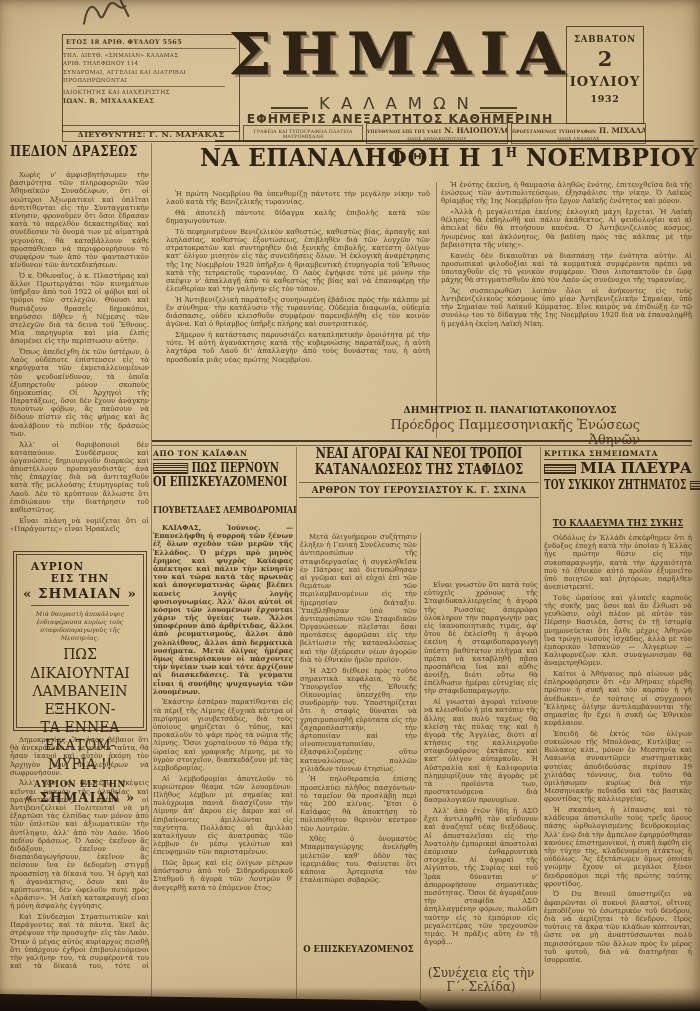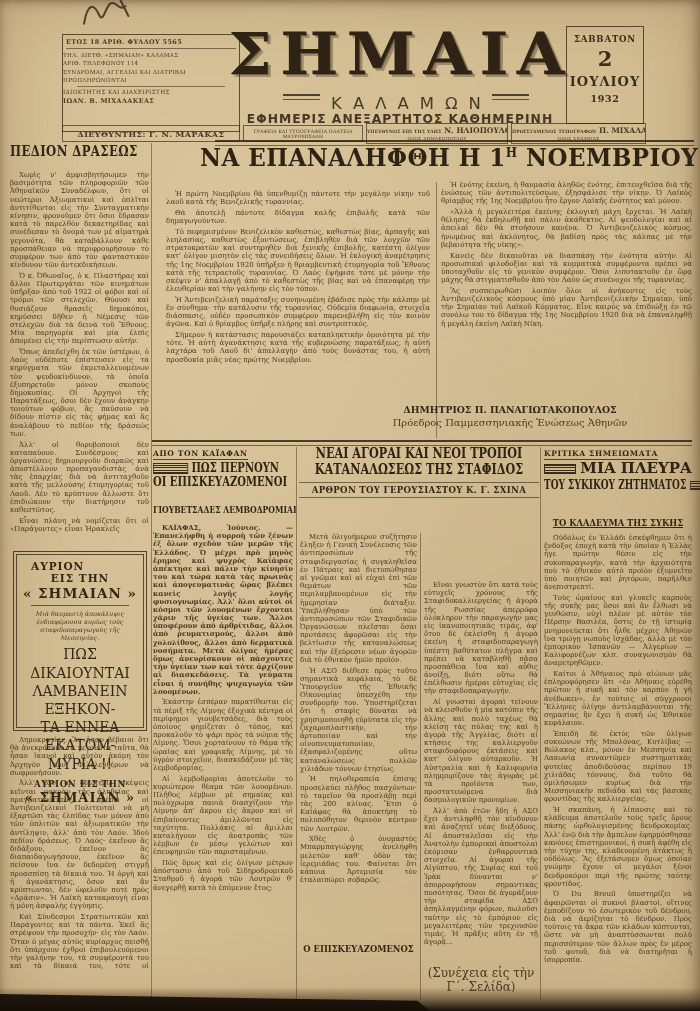--- a/index.html
+++ b/index.html
@@ -22,21 +22,21 @@
             text-align:left;color:rgba(62,44,25,.9);}
   .ib-r1{font-size:6.4px;font-weight:bold;letter-spacing:.4px;padding:3px 0 2px;border-bottom:1px solid rgba(62,44,25,.6);margin:0 3px;}
   .ib-r{font-size:5.6px;letter-spacing:.3px;padding-top:2.5px;}
   .ib-sep{height:0;border-bottom:1px solid rgba(62,44,25,.55);margin:2.5px 14px 0;}
   .ib-owner1{font-size:5.8px;padding-top:2.5px;letter-spacing:.3px;}
   .ib-owner2{font-size:6.4px;font-weight:bold;letter-spacing:.4px;padding-top:1.5px;}
   .mast-title{position:absolute;left:238px;top:18px;width:324px;text-align:center;
       font-weight:bold;font-size:58px;line-height:72px;letter-spacing:8px;color:#2e2314;
       transform:scaleX(1.06);transform-origin:center;
       text-shadow:3px 3px 0 rgba(58,42,24,.34), 1px 1px 0 rgba(58,42,24,.5);}
-  .kalamon-row{position:absolute;left:244px;top:94px;width:324px;display:flex;align-items:flex-start;justify-content:center;}
+  .kalamon-row{position:absolute;left:232px;top:94px;width:324px;display:flex;align-items:flex-end;justify-content:center;}
   .dash{width:37px;height:3px;border-top:2.4px solid rgba(58,42,24,.85);border-bottom:1.6px solid rgba(58,42,24,.75);}
   .kalamon{font-family:"DejaVu Sans",sans-serif;font-size:16.5px;letter-spacing:11px;color:rgba(55,40,22,.88);white-space:nowrap;text-indent:11px;}
   .tagline{position:absolute;left:240px;top:112px;width:320px;text-align:center;
       font-family:"DejaVu Sans",sans-serif;font-weight:bold;font-size:12.3px;letter-spacing:1px;color:rgba(55,40,22,.9);white-space:nowrap;}
   .date-box{position:absolute;left:566px;top:26px;width:76px;height:96px;border:1.4px solid rgba(62,44,25,.8);
       text-align:center;color:rgba(52,37,20,.95);}
   .db-weekday{font-size:8.6px;font-weight:bold;letter-spacing:.8px;padding-top:7px;}
   .db-day{font-size:21px;font-weight:bold;line-height:24px;padding-top:3px;}
   .db-month{font-size:13px;font-weight:bold;letter-spacing:1px;padding-top:3px;}
   .db-year{font-size:9.5px;font-weight:bold;letter-spacing:.6px;padding-top:4px;}
@@ -56,21 +56,21 @@
   .col{position:absolute;font-size:7px;line-height:1.17;text-align:justify;overflow:hidden;color:rgba(62,44,25,.92);}
   .col p{margin:0 0 2.5px;text-indent:9px;}
   .dateline{font-weight:bold;}
   
   .pedion-title{position:absolute;left:10px;top:142px;width:180px;font-weight:bold;font-size:15px;
       letter-spacing:.5px;color:#322716;transform:scaleX(.78);transform-origin:left;white-space:nowrap;}
   .lead-head{position:absolute;left:200px;top:143px;width:520px;transform:scaleX(.92);transform-origin:left;
       text-align:center;font-weight:bold;font-size:25px;color:#2f2414;white-space:nowrap;letter-spacing:.5px;}
   .lead-head sup{font-size:13px;vertical-align:9px;}
   .sig-name{position:absolute;text-align:center;font-weight:bold;font-size:9.3px;color:#33271ا6;color:#332716;}
-  .sig-role{position:absolute;text-align:center;font-size:10px;color:rgba(62,44,25,.9);}
+  .sig-role{position:absolute;text-align:right;font-size:13px;color:rgba(62,44,25,.9);}
   .kicker{position:absolute;font-weight:bold;font-size:7.6px;letter-spacing:.6px;color:#33271 6;color:#332716;}
   .kicker span{border-bottom:1px solid rgba(50,36,20,.8);padding-bottom:1px;}
   .head-c1{position:absolute;left:153px;top:461px;width:178px;transform:scaleX(.8);transform-origin:left;
       font-weight:bold;font-size:12.5px;line-height:1.15;color:#2f2414;white-space:nowrap;}
   .head-staphis{position:absolute;left:299px;top:446px;width:300px;transform:scaleX(.8);transform-origin:left;
       text-align:center;font-weight:bold;font-size:14px;line-height:1.12;color:#2f2414;white-space:nowrap;}
   .sub-staphis{position:absolute;left:299px;top:482px;width:240px;text-align:center;font-weight:bold;font-size:8.6px;
       letter-spacing:.3px;color:#332716;border-top:1px solid rgba(50,36,20,.6);border-bottom:1px solid rgba(50,36,20,.6);
       padding:2px 0;}
   .head-syk1{position:absolute;left:544px;top:459px;width:148px;text-align:center;font-weight:bold;font-size:15px;color:#2f2414;white-space:nowrap;}
@@ -186,21 +186,21 @@
     <p>Δημοκρατίας. Ἂν ἦσαν βέβαιοι ὅτι θὰ ἀνεκράτουν τὰ γεγονότα ταῦτα, θὰ ἦσαν ἱκανοὶ καὶ αὐτὸν ἀκόμη τὸν Ἀρχηγὸν τῶν Φιλελευθέρων νὰ σωφρονήσουν.</p>
     <p>Ἀλλ' ἐὰν αἱ ἀνωτέρω σκέψεις κεῖνται μακρὰν τῆς ἀληθείας καὶ πραγματικότητος, πρέπει οἱ Ἀντιβενιζελικοὶ Πολιτευταὶ νὰ μὴ ἐξαρτῶσι τὰς ἐλπίδας των μόνον ἀπὸ τῶν ὁπλιτῶν καὶ ἀξιωματικῶν τὴν ἀντίληψιν, ἀλλ' ἀπὸ τὸν Λαόν. Ἰδοὺ πεδίον δράσεως. Ὁ Λαός· ἐκεῖνον ἂς διδάξουν, ἐκεῖνον ἂς διαπαιδαγωγήσουν, ἐκεῖνον ἂς πείσουν ἵνα ἐν δεδομένῃ στιγμῇ προασπίσῃ τὰ δίκαιά του. Ἡ ὀργὴ καὶ ἡ ἀγανάκτησις, ὅσον καὶ ἂν κρύπτωνται, δὲν ὠφελοῦν ποτὲ πρὸς «Δράσιν». Ἡ Λαϊκὴ κατακραυγὴ εἶναι ἡ μόνη ἀσφαλὴς ἐγγύησις.</p>
     <p>Καὶ Σύνδεσμοι Στρατιωτικῶν καὶ Παράγοντες καὶ τὰ πάντα. Ἐκεῖ ἂς στρέψουν τὴν προσοχήν· εἰς τὸν Λαόν. Ὅταν ὁ μέγας αὐτὸς κυρίαρχος πεισθῇ ὅτι ὑπάρχουν ἐχθροὶ ἐπιβουλευόμενοι τὴν γαλήνην του, τὰ συμφέροντά του καὶ τὰ δίκαιά του, τότε οἱ Στρατιωτικοὶ Σύνδεσμοι θὰ παραδοθοῦν εἰς τὰ δικαστήρια. Ἂς ἀφήσουν λοιπὸν τὰς κενολόγους φιλολογίας οἱ πολιτικοὶ καὶ ἂς φροντίσουν νὰ διαφωτίσουν τὸν Λαόν.</p>
   </div>
 
   <div class="lead-head"><span>ΝΑ ΕΠΑΝΑΛΗΦΘΗ Η 1</span><sup>Η</sup><span> ΝΟΕΜΒΡΙΟΥ</span></div>
   <div class="col" style="left:166px;top:190px;width:264px;height:222px;">
     <p>Ἡ πρώτη Νοεμβρίου θὰ ὑπενθυμίζῃ πάντοτε τὴν μεγάλην νίκην τοῦ λαοῦ κατὰ τῆς Βενιζελικῆς τυραννίας.</p>
     <p>Θὰ ἀποτελῇ πάντοτε δίδαγμα καλῆς ἐπιβολῆς κατὰ τῶν δημαγωγούντων.</p>
     <p>Τὸ πεφημισμένον Βενιζελικὸν καθεστώς, καθεστὼς βίας, ἁρπαγῆς καὶ λεηλασίας, καθεστὼς ἐξοντώσεως, ἐπιβληθὲν διὰ τῶν λογχῶν τῶν στρατοκρατῶν καὶ συντηρηθὲν διὰ ξενικῆς ἐπιβολῆς, κατέστη ὀλίγον κατ' ὀλίγον μισητὸν εἰς τὰς συνειδήσεις ὅλων. Ἡ ἐκλογικὴ ἀναμέτρησις τῆς 1ης Νοεμβρίου 1920 ὑπῆρξεν ἡ θριαμβευτικὴ ἐτυμηγορία τοῦ Ἔθνους κατὰ τῆς τετραετοῦς τυραννίας. Ὁ Λαὸς ἐψήφισε τότε μὲ μόνην τὴν σκέψιν ν' ἀπαλλαγῇ ἀπὸ τὸ καθεστὼς τῆς βίας καὶ νὰ ἐπαναφέρῃ τὴν ἐλευθερίαν καὶ τὴν γαλήνην εἰς τὸν τόπον.</p>
-    <p>Ἡ Ἀντιβενιζελικὴ παράταξις συνηνωμένη ἐβάδισε πρὸς τὴν κάλπην μὲ ἓν σύνθημα· τὴν κατάλυσιν τῆς τυραννίας. Οὐδεμία διαφωνία, στοιχεῖα διάσπασις, οὐδὲν προσωπικὸν συμφέρον παρενεβλήθη εἰς τὸν κοινὸν ἀγῶνα. Καὶ ὁ θρίαμβος ὑπῆρξε πλήρης καὶ συντριπτικός.</p>
+    <p>Ἡ Ἀντιβενιζελικὴ παράταξις συνηνωμένη ἐβάδισε πρὸς τὴν κάλπην μὲ ἓν σύνθημα· τὴν κατάλυσιν τῆς τυραννίας. Οὐδεμία διαφωνία, οὐδεμία διάσπασις, οὐδὲν κλεισθοῦν συμφέρον παρενεβλήθη εἰς τὸν κοινὸν ἀγῶνα. Καὶ ὁ θρίαμβος ὑπῆρξε πλήρης καὶ συντριπτικός.</p>
     <p>Σήμερον ἡ κατάστασις παρουσιάζει καταπληκτικὴν ὁμοιότητα μὲ τὴν τότε. Ἡ αὐτὴ ἀγανάκτησις κατὰ τῆς κυβερνώσης παρατάξεως, ἡ αὐτὴ λαχτάρα τοῦ Λαοῦ δι' ἀπαλλαγὴν ἀπὸ τοὺς δυνάστας του, ἡ αὐτὴ προσδοκία μιᾶς νέας πρώτης Νοεμβρίου.</p>
   </div>
   <div class="col" style="left:441px;top:181px;width:251px;height:222px;">
     <p>Ἡ ἑνότης ἐκείνη, ἡ θαυμασία ἀληθῶς ἑνότης, ἐπιτευχθεῖσα διὰ τῆς ἑνώσεως τῶν ἀντιπολιτεύσεων, ἐξησφάλισε τὴν νίκην. Ὁ Λαϊκὸς θρίαμβος τῆς 1ης Νοεμβρίου ἦτο ἔργον Λαϊκῆς ἑνότητος καὶ μόνον.</p>
     <p>«Ἀλλὰ ἡ μεγαλειτέρα ἐκείνης ἐκλογικὴ μάχη ἔρχεται. Ἡ Λαϊκὴ θέλησις θὰ ἐκδηλωθῇ καὶ πάλιν ἀκάθεκτος. Αἱ ψευδολογίαι καὶ αἱ ἀπειλαὶ δὲν θὰ πτοήσουν κανένα. Ὁ Ἀντιβενιζελικὸς κόσμος, ἡνωμένος καὶ ἀκλόνητος, θὰ βαδίσῃ πρὸς τὰς κάλπας μὲ τὴν βεβαιότητα τῆς νίκης».</p>
     <p>Κανεὶς δὲν δικαιοῦται νὰ διασπάσῃ τὴν ἑνότητα αὐτήν. Αἱ προσωπικαὶ φιλοδοξίαι καὶ τὰ κομματικὰ συμφέροντα πρέπει νὰ ὑποταχθοῦν εἰς τὸ γενικὸν συμφέρον. Ὅσοι λιποτακτοῦν ἐν ὥρᾳ μάχης θὰ στιγματισθοῦν ἀπὸ τὸν Λαὸν ὡς συνένοχοι τῆς τυραννίας.</p>
     <p>Ἂς συσπειρωθῶσι λοιπὸν ὅλοι οἱ ἀνήκοντες εἰς τοὺς Ἀντιβενιζελικοὺς κόσμους ὑπὸ μίαν Ἀντιβενιζελικὴν Σημαίαν, ὑπὸ τὴν Σημαίαν τοῦ Λαϊκοῦ Κόμματος. Εἶνε καιρὸς νὰ ἐπιδιώξῃ ἐν τῷ συνόλῳ του τὸ δίδαγμα τῆς 1ης Νοεμβρίου 1920 διὰ νὰ ἐπαναληφθῇ ἡ μεγάλη ἐκείνη Λαϊκὴ Νίκη.</p>
   </div>
   <div class="sig-name" style="left:380px;top:404px;width:260px;">ΔΗΜΗΤΡΙΟΣ Π. ΠΑΝΑΓΙΩΤΑΚΟΠΟΥΛΟΣ</div>
   <div class="sig-role" style="left:380px;top:417px;width:260px;">Πρόεδρος Παμμεσσηνιακῆς Ἑνώσεως Ἀθηνῶν</div>

